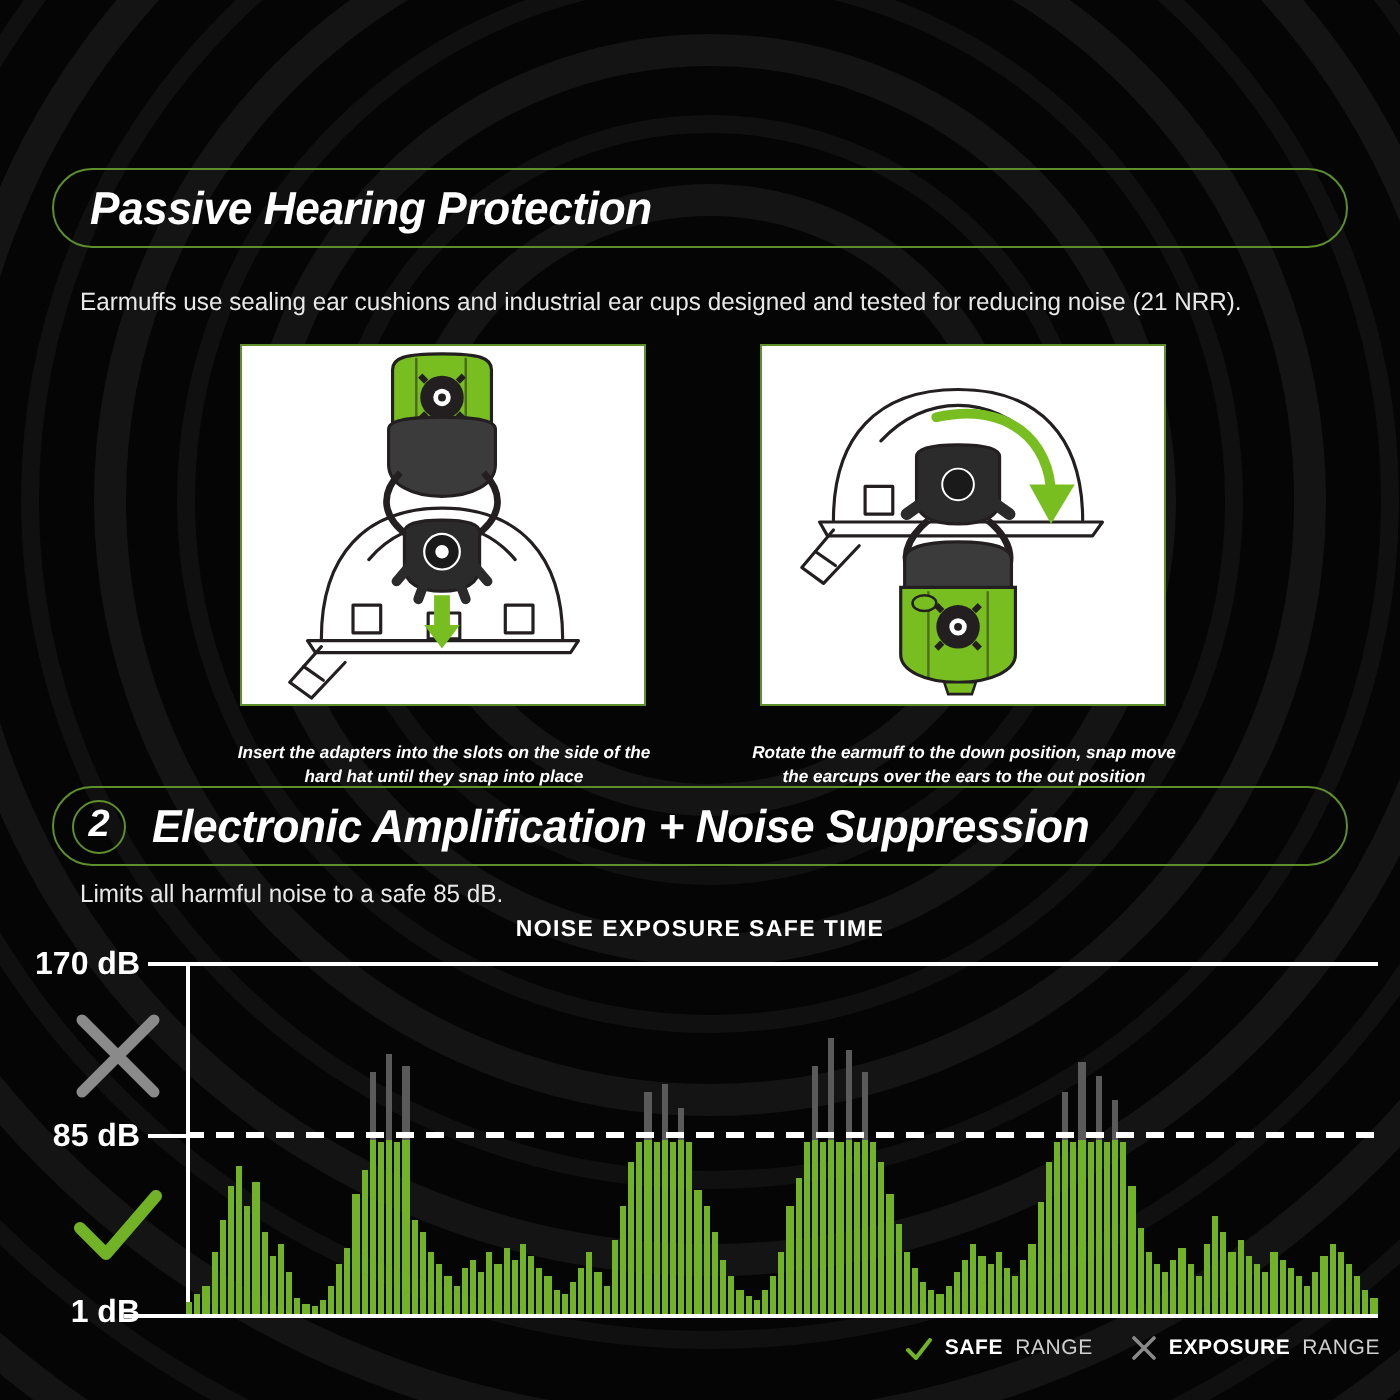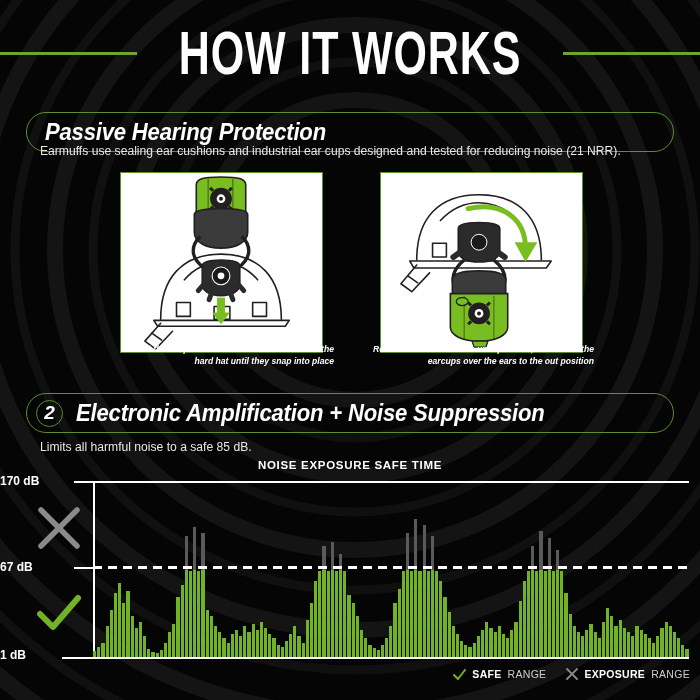--- a/index.html
+++ b/index.html
@@ -64,22 +64,22 @@
   
   .panel {
     position: absolute; top: 172px; width: 203px; height: 181px;
     background: #fff; border: 1.5px solid #5d8f2b;
   }
   .panel.left  { left: 120px; }
   .panel.right { left: 380px; }
   .panel svg { display: block; width: 100%; height: 100%; }
 
   .caption {
-    position: absolute; top: 344px; width: 224px;
-    text-align: right; color: #fff;
+    position: absolute; top: 371px; width: 224px;
+    text-align: center; color: #fff;
     font-size: 8.6px; font-weight: bold; font-style: italic; line-height: 1.38;
   }
   .caption.left  { left: 110px; }
   .caption.right { left: 370px; }
 
   
   .chart-title {
     position: absolute; top: 459px; left: 0; width: 700px;
     text-align: center; color: #fff;
     font-size: 11.5px; font-weight: bold; letter-spacing: 0.7px;
@@ -104,22 +104,22 @@
   }
   .tick-85 {
     position: absolute; left: 74px; top: 567px; width: 20px; height: 2px; background: #fff;
   }
   .threshold-line {
     position: absolute; left: 93px; top: 566px; width: 596px; height: 3px;
     background: repeating-linear-gradient(to right,
       #fff 0 9px, transparent 9px 15px);
   }
   .ylab {
-    position: absolute; color: #fff; font-size: 12px; font-weight: bold;
-    width: 70px;
+    position: absolute; color: #fff; font-size: 16px; font-weight: bold;
+    text-align: right; width: 70px;
   }
   .ylab-170 { left: 0px;  top: 474px; }
   .ylab-85  { left: 0px;  top: 560px; }
   .ylab-0   { left: 0px;  top: 648px; }
 
   .mark { position: absolute; }
   .mark-x     { left: 36px; top: 505px; }
   .mark-check { left: 36px; top: 592px; }
 
   
@@ -156,27 +156,22 @@
     <circle cx="355" cy="250" r="188"></circle>
     <circle cx="355" cy="250" r="262"></circle>
     <circle cx="355" cy="250" r="340"></circle>
     <circle cx="355" cy="250" r="420"></circle>
     <circle cx="355" cy="250" r="510"></circle>
   </g>
 </svg>
 
 <div id="page">
 
-  <div class="title-row">
-    <div class="title-rule left"></div>
-    <div class="main-title">HOW IT WORKS</div>
-    <div class="title-rule right"></div>
-  </div>
-
-  <div class="pill" style="top:112px;">
+
+  <div class="pill" style="top:84px;">
     <div class="pill-title indent-plain">Passive Hearing Protection</div>
   </div>
   <div class="sub-line" style="top:144px;">Earmuffs use sealing ear cushions and industrial ear cups designed and tested for reducing noise (21 NRR).</div>
 
   <div class="panel left">
     <svg viewBox="0 0 203 181">
       <rect width="203" height="181" fill="#fff"></rect>
       <g stroke="#231f20" stroke-width="1.6" fill="none" stroke-linejoin="round" stroke-linecap="round">
 
         <path d="M40 148 C40 106 62 82 101 82 C140 82 162 106 162 148"></path>
@@ -252,32 +247,32 @@
         <circle cx="99" cy="142" r="4.4" fill="#fff"></circle>
         <circle cx="99" cy="142" r="2" fill="#231f20"></circle>
         <path d="M91 134 l-3 -3 M107 134 l3 -3 M91 150 l-3 3 M107 150 l3 3" stroke="#231f20" stroke-width="3"></path>
         <ellipse cx="82" cy="130" rx="6" ry="4" fill="#78be20" stroke="#231f20" stroke-width="1.3"></ellipse>
         <path d="M92 170 L108 170 L106 176 L94 176 Z" fill="#78be20" stroke="#231f20" stroke-width="1.3"></path>
       </g>
     </svg>
   </div>
 
   <div class="caption left">Insert the adapters into the slots on the side of the hard hat until they snap into place</div>
-  <div class="caption right">Rotate the earmuff to the until position, then move the earcups over the ears to the out position</div>
+  <div class="caption right">Rotate the earmuff to the down position, snap move the earcups over the ears to the out position</div>
 
   <div class="pill" style="top:393px;">
     <div class="pill-num">2</div>
     <div class="pill-title indent-num">Electronic Amplification + Noise Suppression</div>
   </div>
   <div class="sub-line" style="top:440px;">Limits all harmful noise to a safe 85 dB.</div>
 
   <div class="chart-title">NOISE EXPOSURE SAFE TIME</div>
 
   <div class="ylab ylab-170">170 dB</div>
-  <div class="ylab ylab-85">67 dB</div>
+  <div class="ylab ylab-85">85 dB</div>
   <div class="ylab ylab-0">1 dB</div>
 
   <div class="tick-170"></div>
   <div class="tick-85"></div>
 
   <svg class="mark mark-x" width="46" height="46" viewBox="0 0 46 46">
     <path d="M5 5 L41 41 M41 5 L5 41" stroke="#8a8a8a" stroke-width="5.5" stroke-linecap="round" fill="none"></path>
   </svg>
   <svg class="mark mark-check" width="46" height="42" viewBox="0 0 46 42">
     <path d="M4 22 L17 35 L42 6" stroke="#72b227" stroke-width="6" stroke-linecap="round" stroke-linejoin="round" fill="none"></path>

